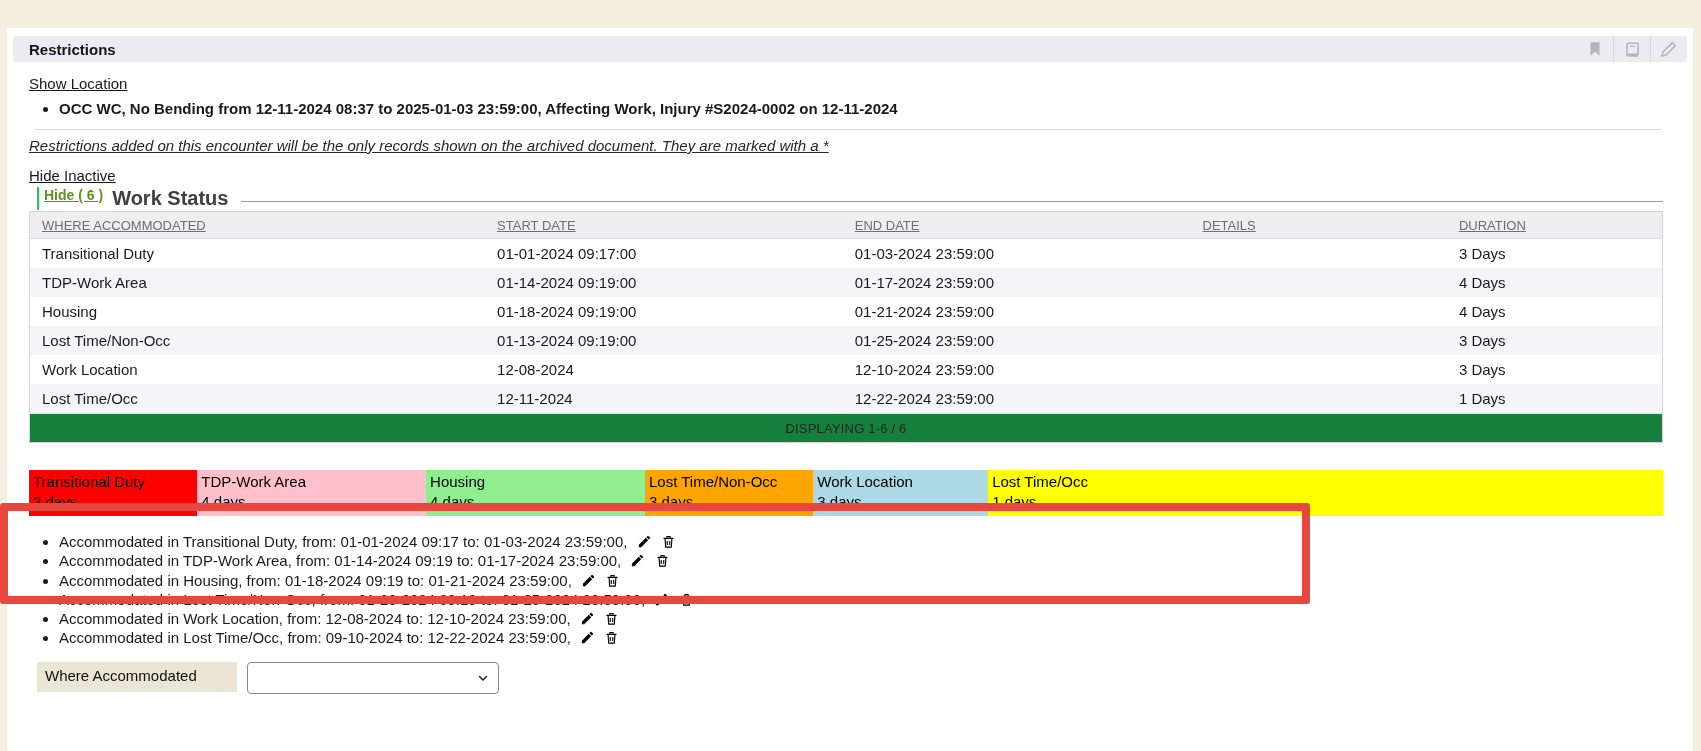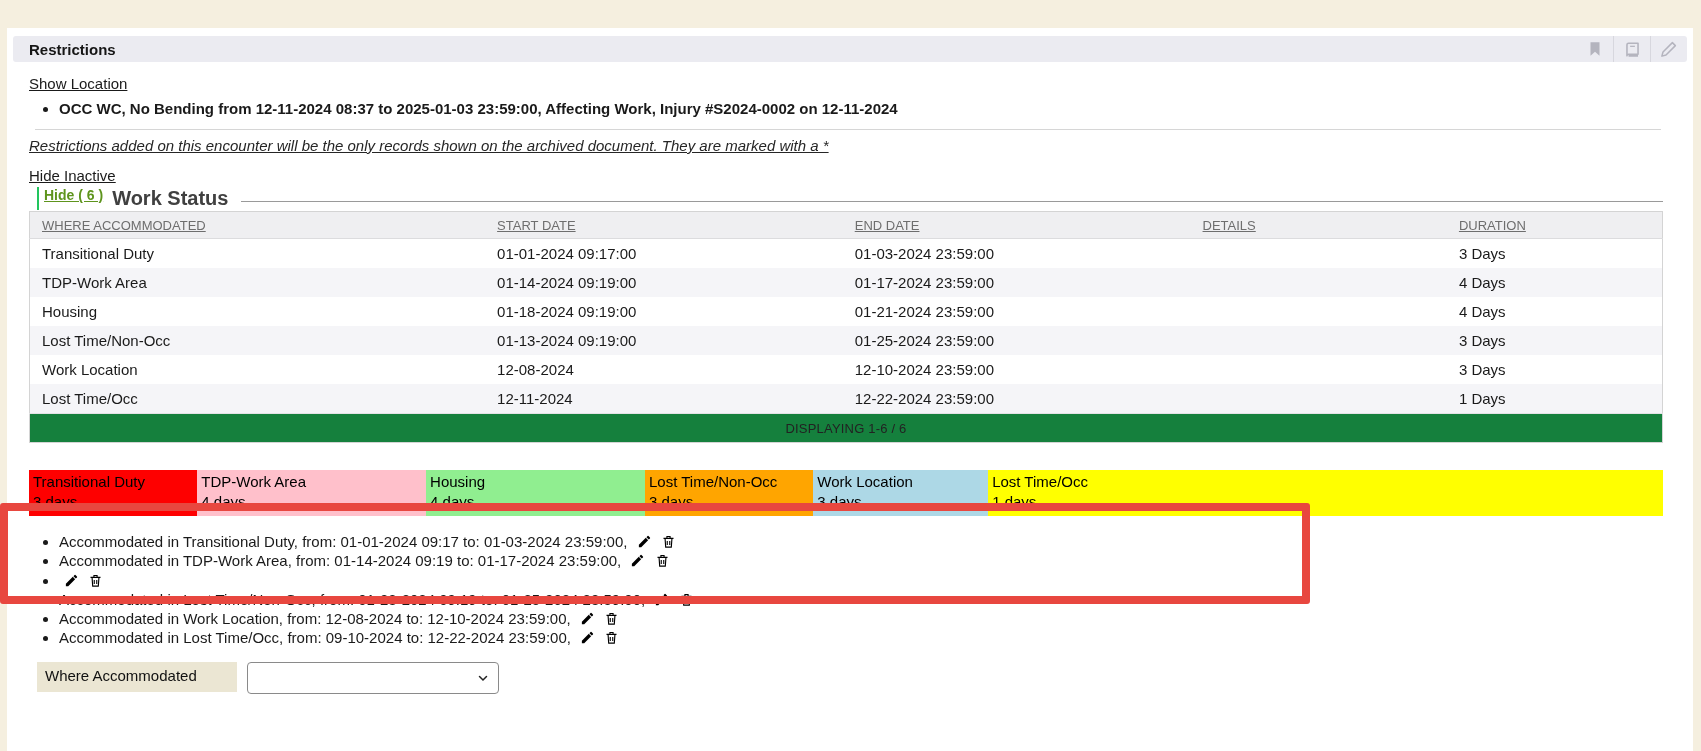--- a/index.html
+++ b/index.html
@@ -247,20 +247,21 @@
       <li>
         <span>Accommodated in TDP-Work Area, from: 01-14-2024 09:19 to: 01-17-2024 23:59:00,</span>
         <svg width="15" height="15" viewBox="0 0 24 24" fill="#000">
             <path d="M3 17.25V21h3.75L17.81 9.94l-3.75-3.75L3 17.25zM20.71 7.04a1 1 0 0 0 0-1.41l-2.34-2.34a1 1 0 0 0-1.41 0l-1.83 1.83 3.75 3.75 1.83-1.83z"></path>
           </svg>
         <svg width="15" height="15" viewBox="0 0 24 24" fill="none" stroke="#000" stroke-width="1.8">
             <path d="M4 7h16M9.5 7V4h5v3M6.5 7l1 14h9l1-14M10 11v6.5M14 11v6.5"></path>
           </svg>
       </li>
       <li>
+        <span>Accommodated in Housing, from: 01-18-2024 09:19 to: 01-21-2024 23:59:00,</span>
         <svg width="15" height="15" viewBox="0 0 24 24" fill="#000">
             <path d="M3 17.25V21h3.75L17.81 9.94l-3.75-3.75L3 17.25zM20.71 7.04a1 1 0 0 0 0-1.41l-2.34-2.34a1 1 0 0 0-1.41 0l-1.83 1.83 3.75 3.75 1.83-1.83z"></path>
           </svg>
         <svg width="15" height="15" viewBox="0 0 24 24" fill="none" stroke="#000" stroke-width="1.8">
             <path d="M4 7h16M9.5 7V4h5v3M6.5 7l1 14h9l1-14M10 11v6.5M14 11v6.5"></path>
           </svg>
       </li>
       <li>
         <span>Accommodated in Lost Time/Non-Occ, from: 01-23-2024 09:19 to: 01-25-2024 23:59:00,</span>
         <svg width="15" height="15" viewBox="0 0 24 24" fill="#000">

